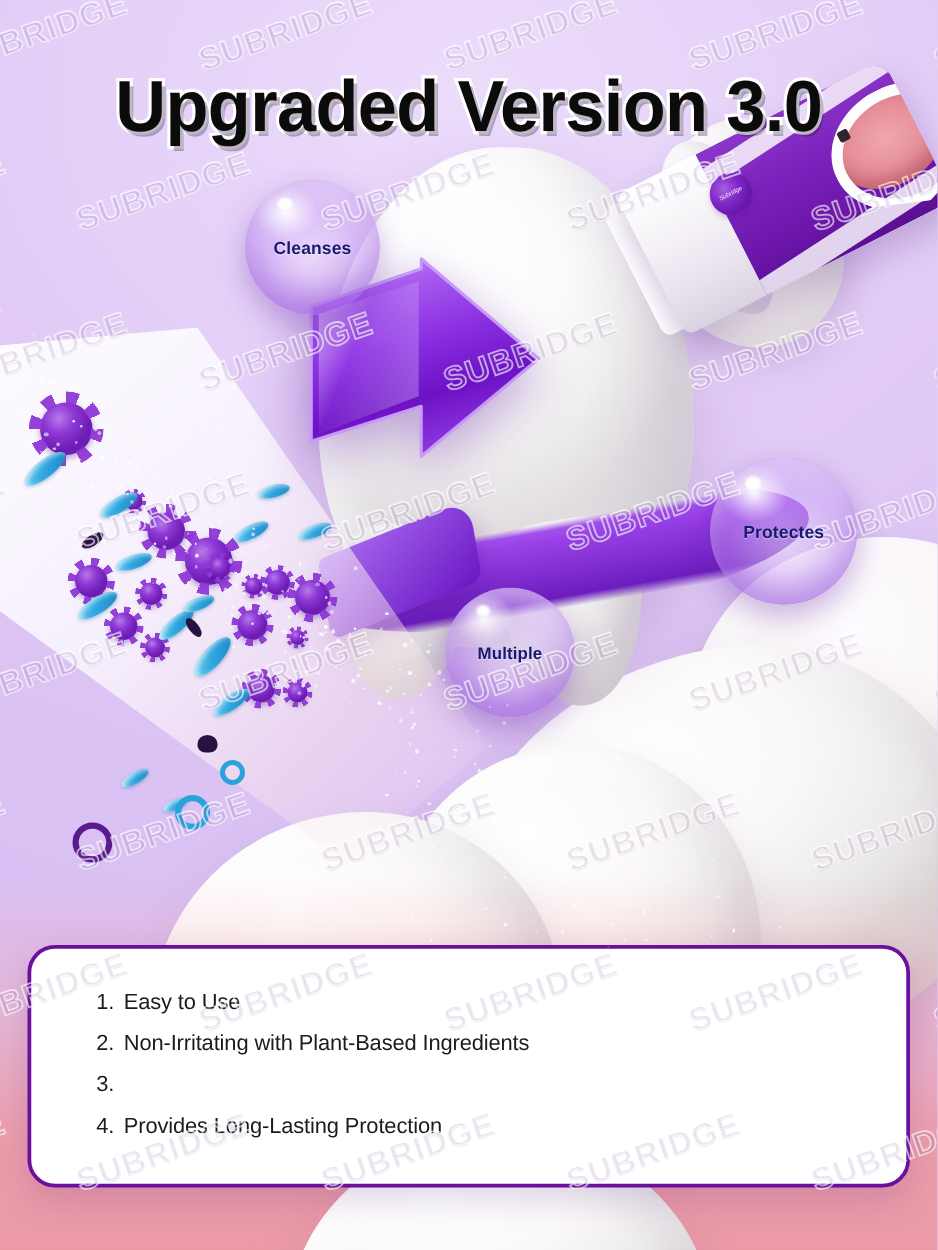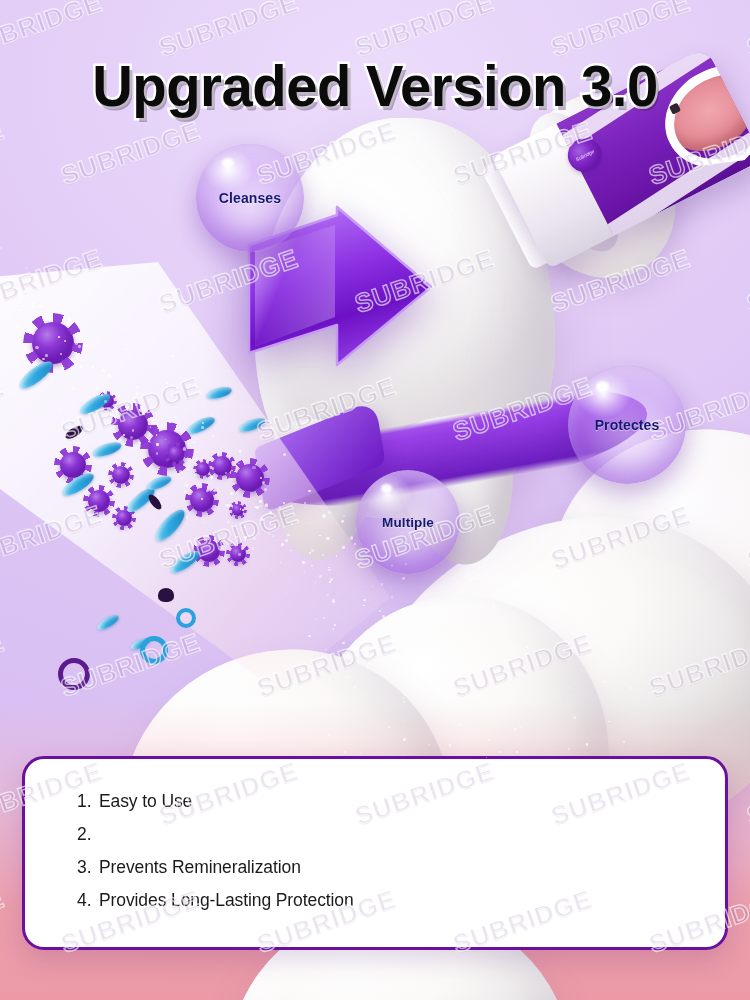--- a/index.html
+++ b/index.html
@@ -317,24 +317,24 @@
   <div class="title">Upgraded Version 3.0</div>
 
   <div class="card">
     <ul class="card-list">
       <li>
         <span class="li-num">1.</span>
         <span>Easy to Use</span>
       </li>
       <li>
         <span class="li-num">2.</span>
+        <span>Non-Irritating with Plant-Based Ingredients</span>
       </li>
       <li>
         <span class="li-num">3.</span>
-        <span>Prevents Remineralization</span>
       </li>
       <li>
         <span class="li-num">4.</span>
         <span>Provides Long-Lasting Protection</span>
       </li>
     </ul>
   </div>
 
   <div class="wm-layer" id="wm-layer">
       <div class="wm" style="left: -40px; top: 10px;">SUBRIDGE</div>

